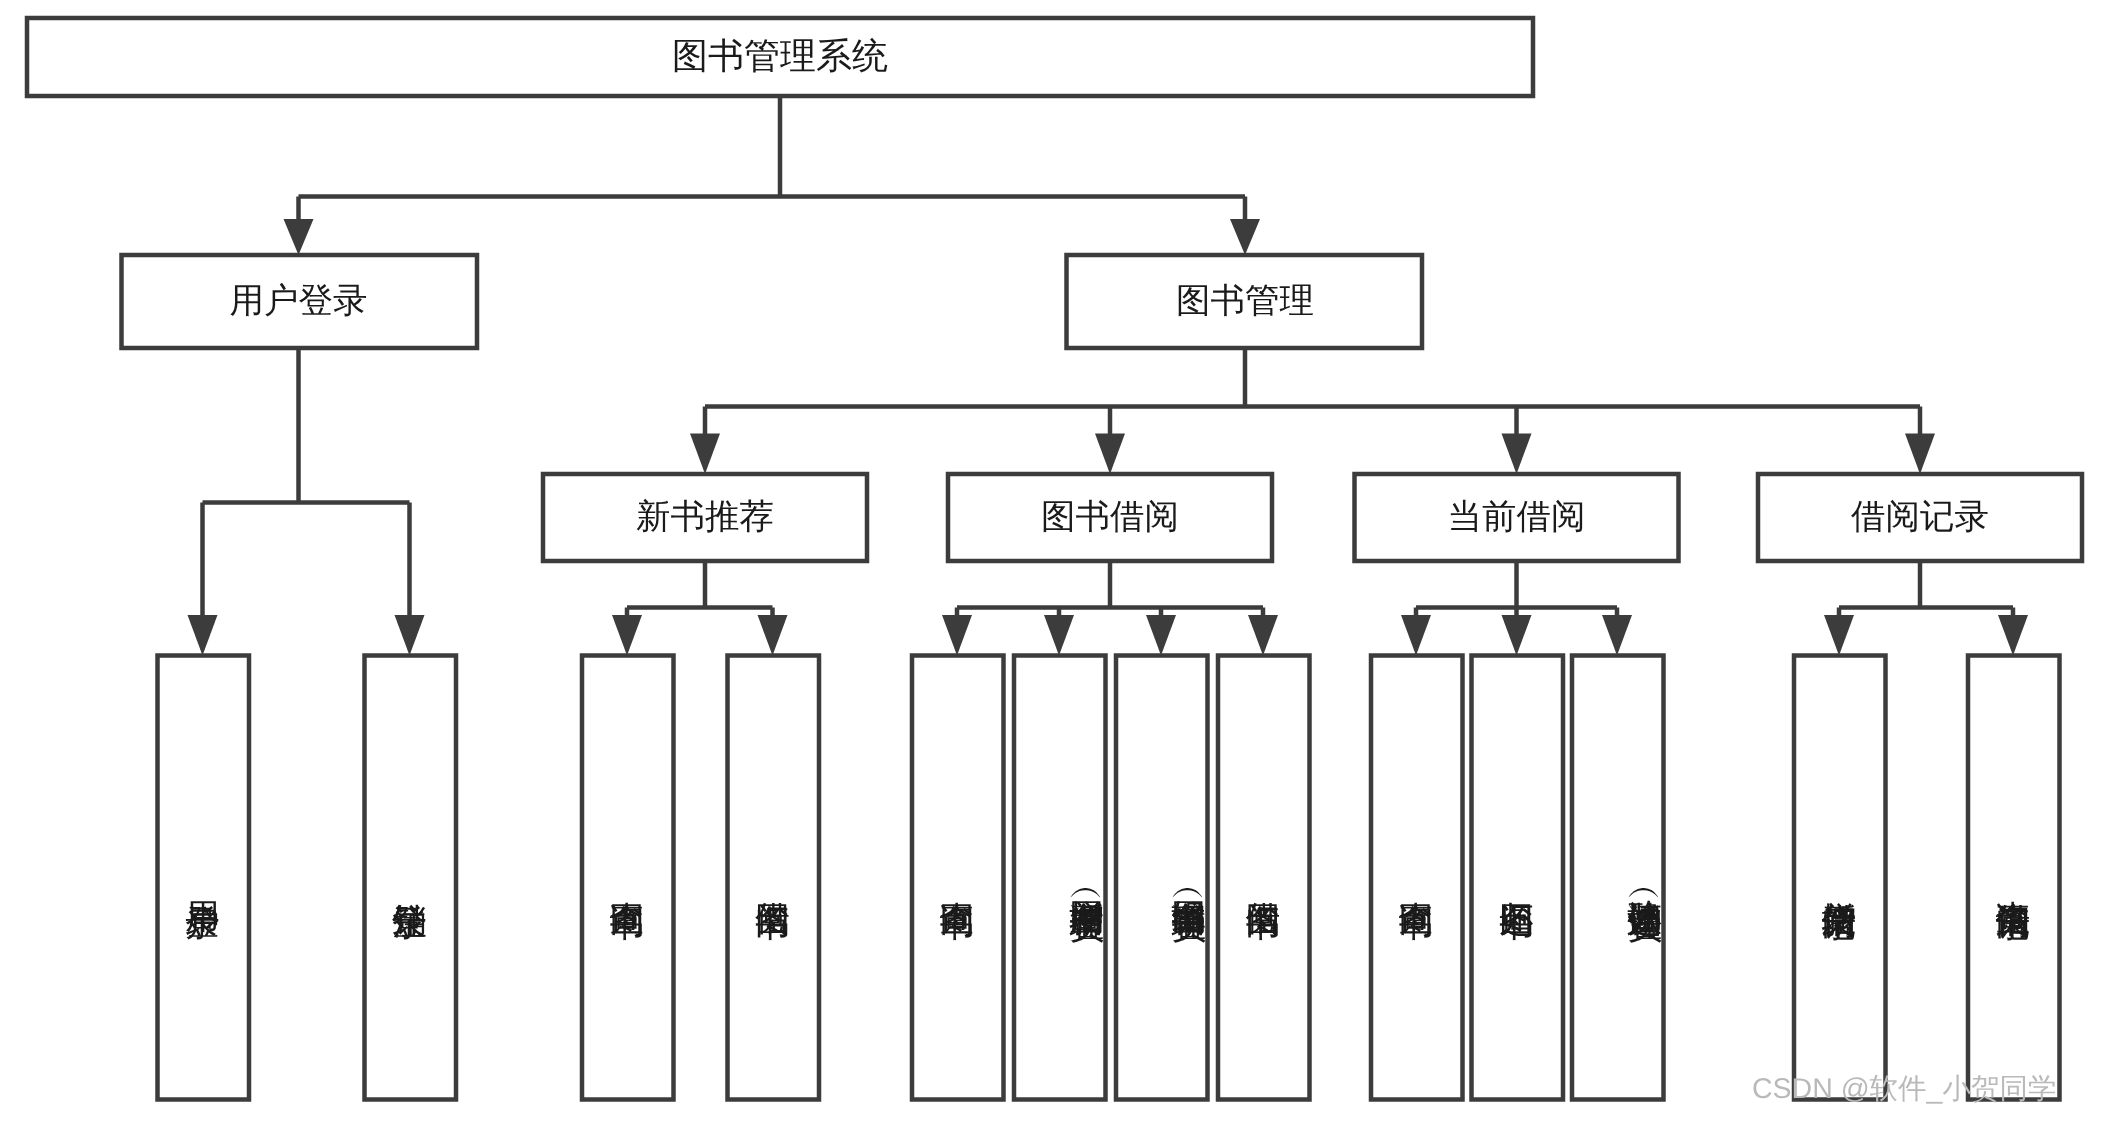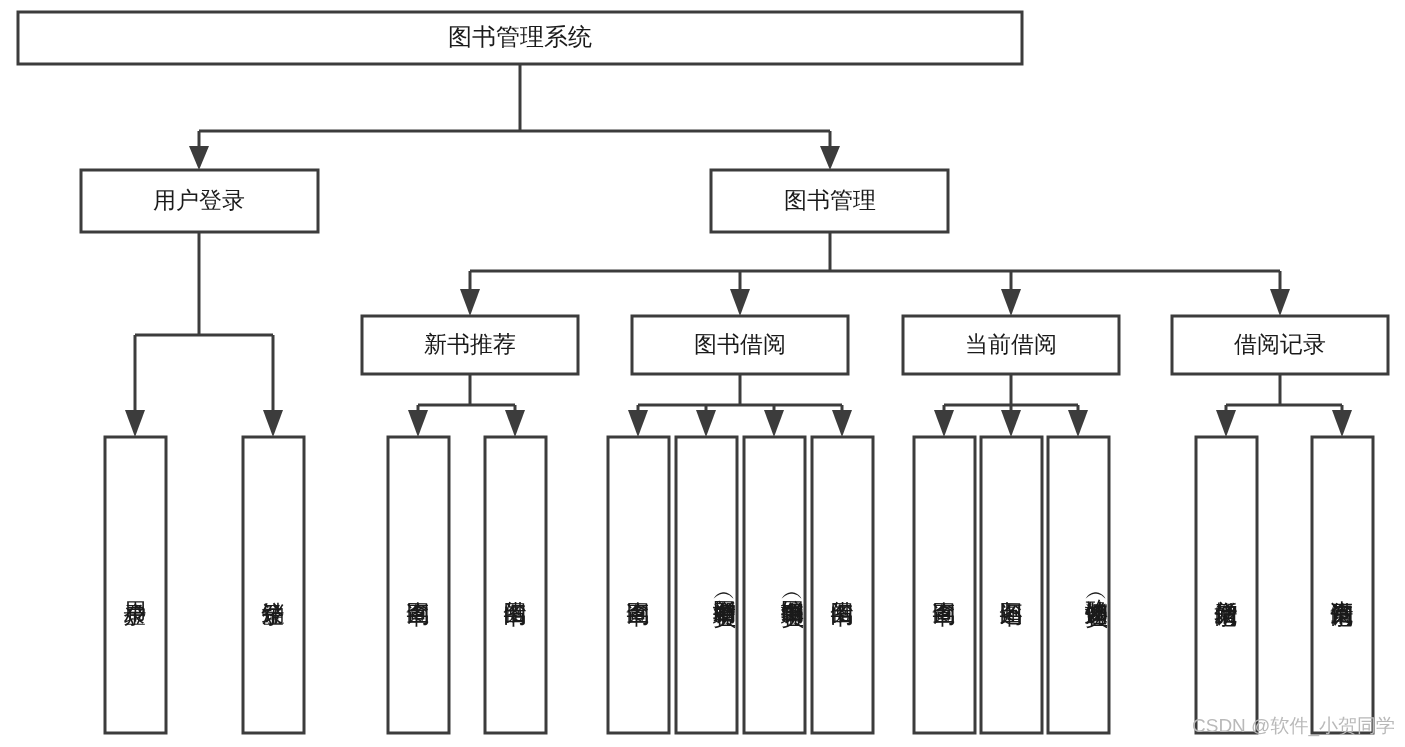--- a/index.html
+++ b/index.html
@@ -70,21 +70,21 @@
     justify-content: center;
     white-space: nowrap;
     pointer-events: none;
   }
   .watermark {
     position: absolute;
     font-family: "Liberation Sans", sans-serif;
     font-size: 19px;
     color: #b9b9b9;
     white-space: nowrap;
-    left: 1192px;
+    left: 1168px;
     top: 713px;
   }
 </style>
 </head>
 <body>
 
 <div id="diagram-root">
 
   <svg class="diagram-canvas" viewBox="0 0 1405 747">
 

